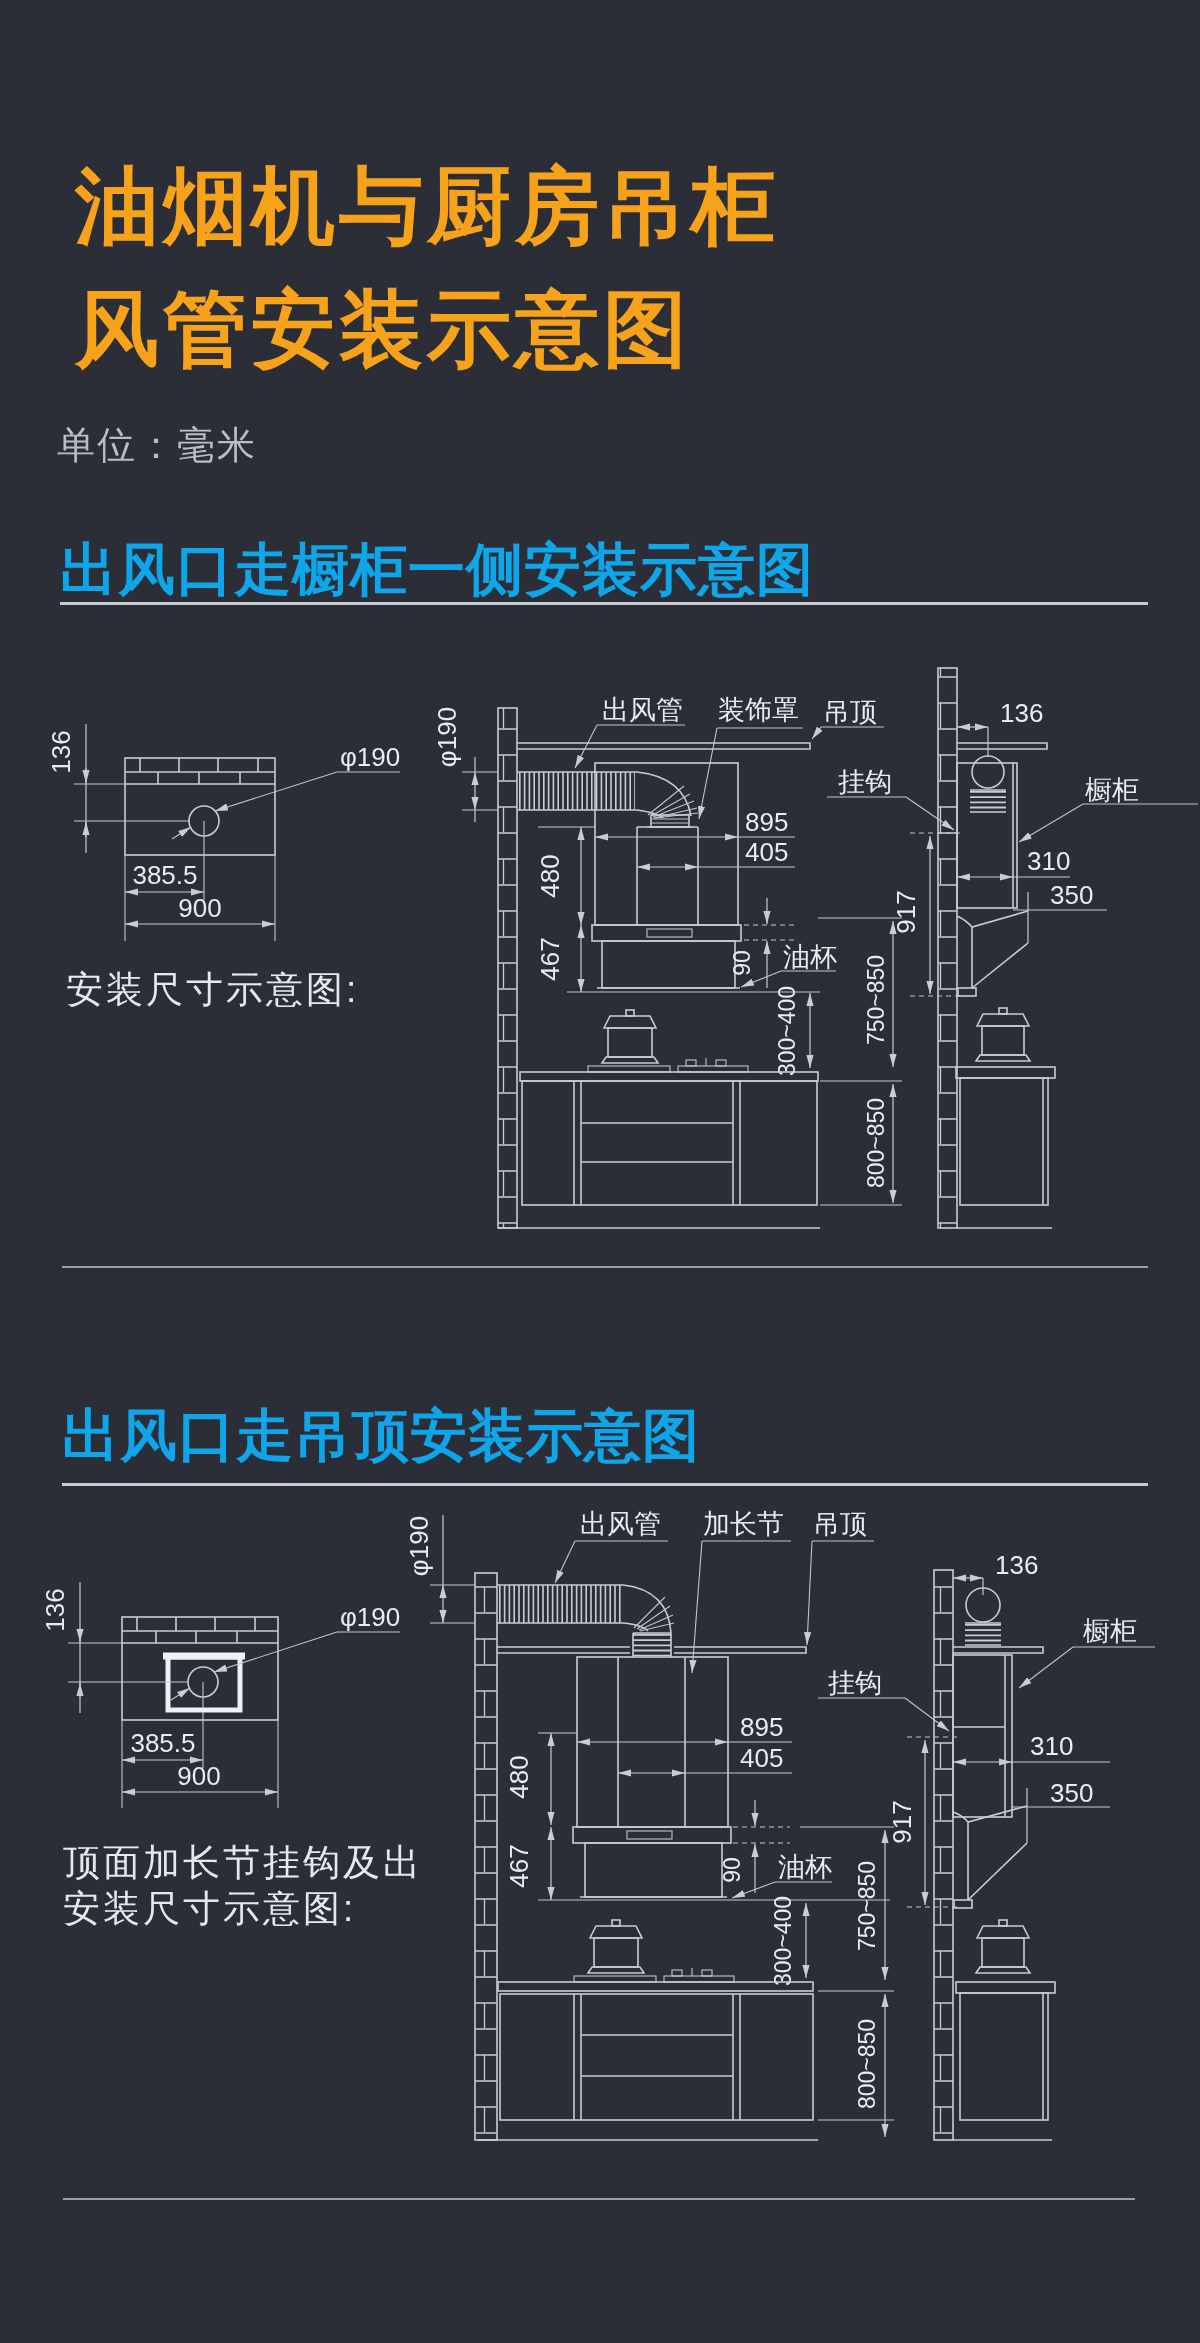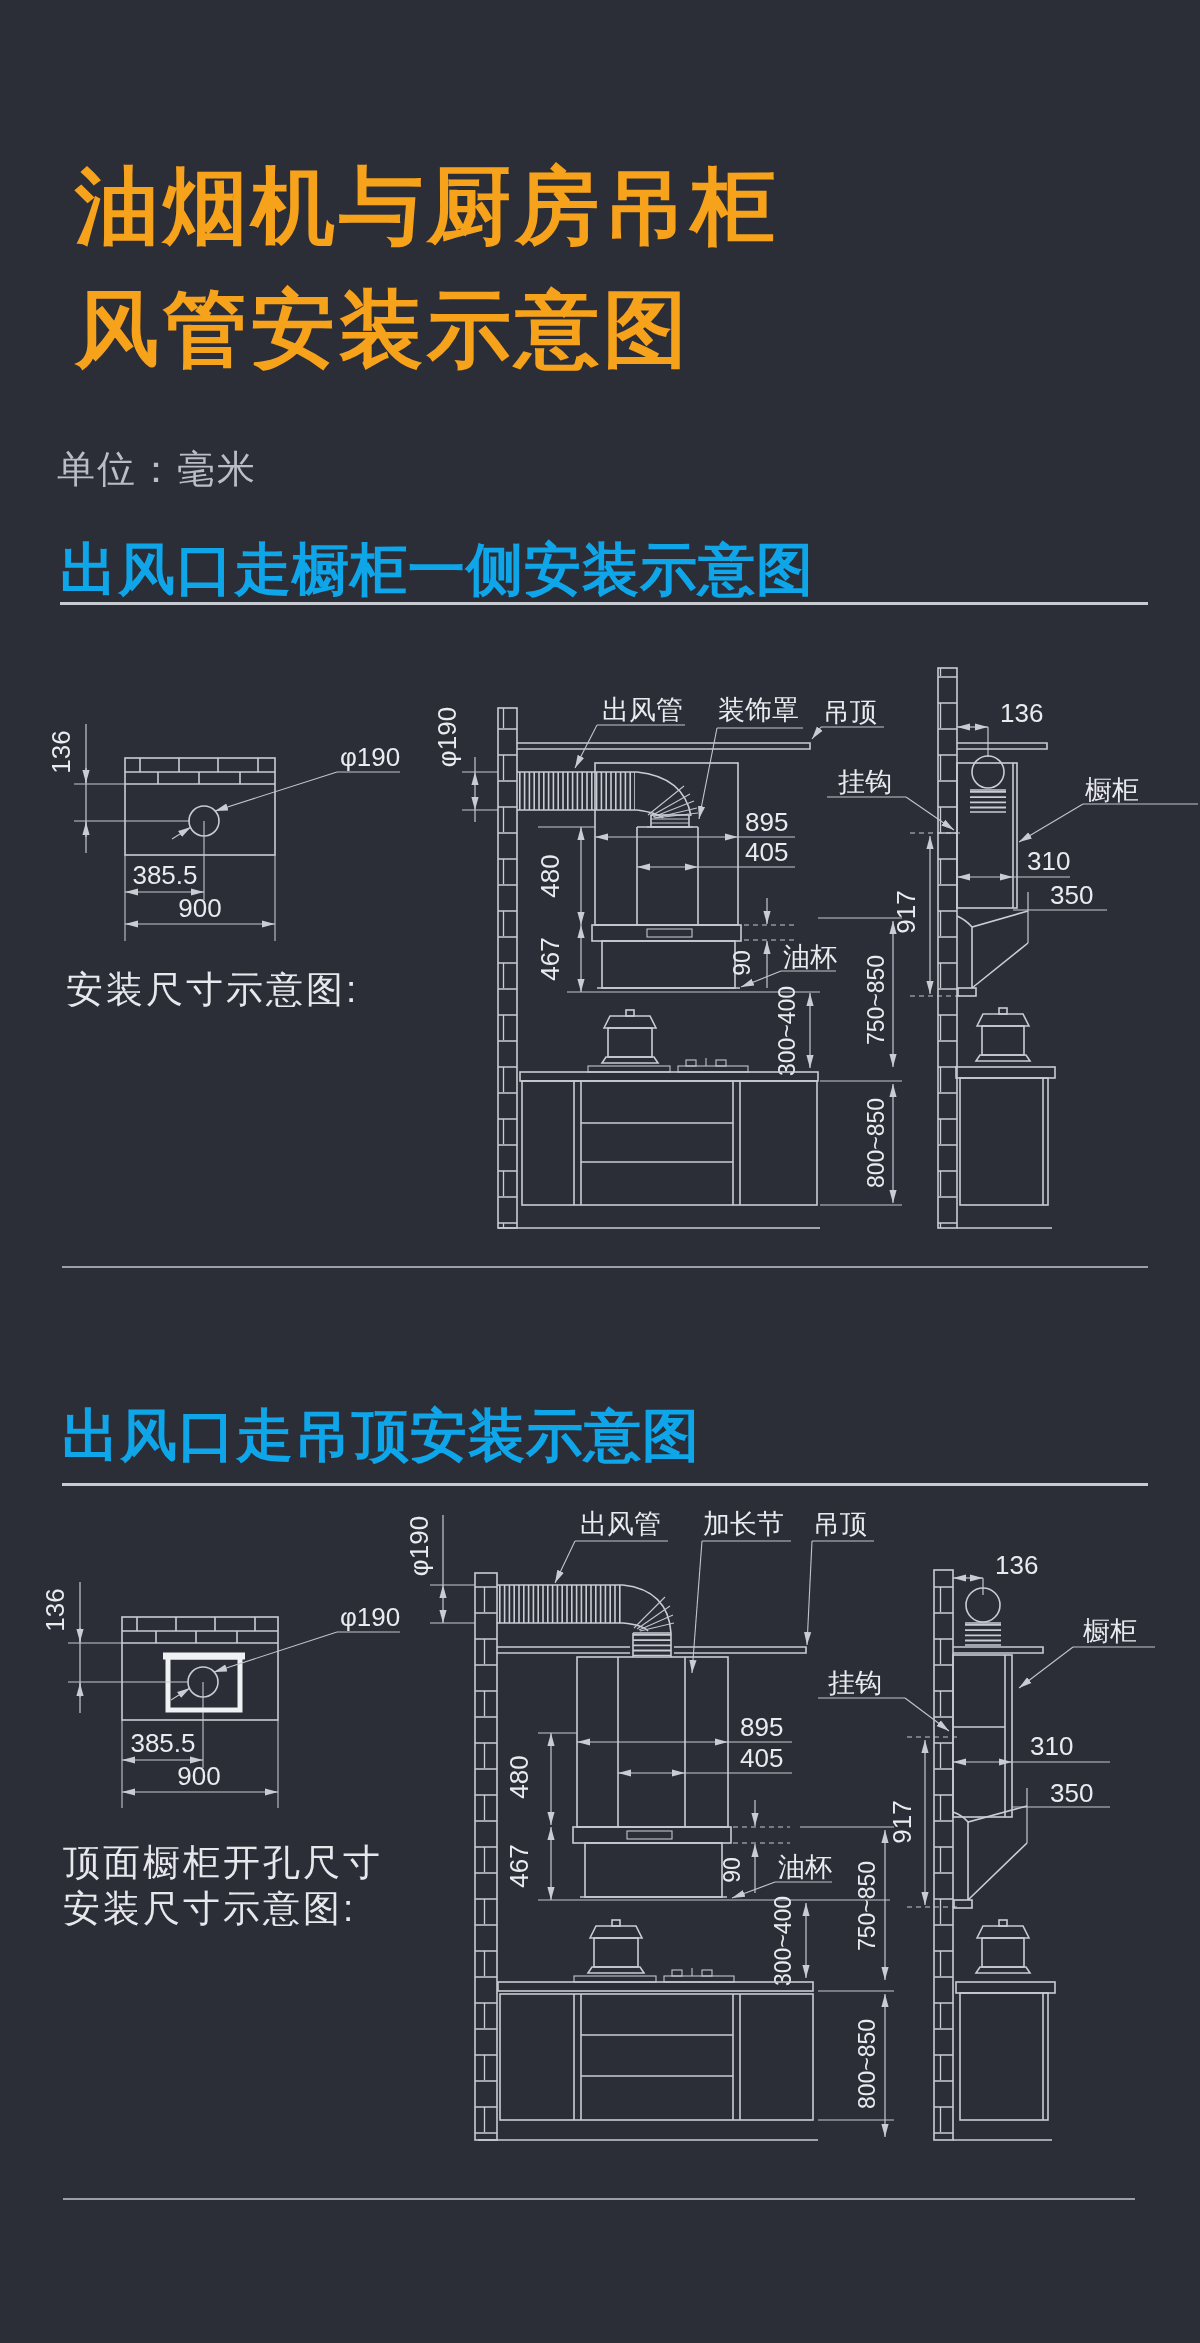--- a/index.html
+++ b/index.html
@@ -1,20 +1,20 @@
 <!DOCTYPE html>
 <html><head>
 <meta charset="utf-8">
 <style>
   html,body{margin:0;padding:0;}
   body{width:1200px;height:2343px;position:relative;background:#2B2D37;overflow:hidden;
        font-family:"Liberation Sans", sans-serif;}
   .abs{position:absolute;}
   .title{left:57px;color:#F7A21B;font-size:84px;font-weight:700;letter-spacing:4px;white-space:nowrap;margin-left:18px;}
-  .unit{left:57px;top:420px;color:#B9BDC6;font-size:38px;letter-spacing:2px;margin-top:24px;}
+  .unit{left:57px;top:420px;color:#B9BDC6;font-size:38px;letter-spacing:2px;}
   .heading{color:#0ea5e9;font-size:57px;font-weight:700;letter-spacing:1px;white-space:nowrap;}
   .rule{height:3px;background:#C8CBD2;}
   .sep{height:2px;background:#99A0AA;}
   .caption{color:#E6E8EC;font-size:37px;letter-spacing:3px;white-space:nowrap;}
   svg{position:absolute;overflow:visible;}
   svg text{fill:#E9EBEF;font-size:26px;font-family:"Liberation Sans", sans-serif;}
   .ln{stroke:#C9CCD3;stroke-width:1.6;fill:none;}
   .thin{stroke:#C2C5CC;stroke-width:1.1;fill:none;}
   .dim{stroke:#C6C9D0;stroke-width:1.2;fill:none;}
   .dash{stroke:#C6C9D0;stroke-width:1.2;fill:none;stroke-dasharray:5 4;}
@@ -32,21 +32,21 @@
 <div class="abs title" style="top:273px">风管安装示意图</div>
 <div class="abs unit">单位：毫米</div>
 
 <div class="abs heading" style="left:60px;top:532px">出风口走橱柜一侧安装示意图</div>
 <div class="abs rule" style="left:60px;top:602px;width:1088px"></div>
 <div class="abs caption" style="left:66px;top:965px">安装尺寸示意图:</div>
 <div class="abs sep" style="left:62px;top:1266px;width:1086px"></div>
 
 <div class="abs heading" style="left:62px;top:1398px">出风口走吊顶安装示意图</div>
 <div class="abs rule" style="left:62px;top:1483px;width:1086px"></div>
-<div class="abs caption" style="left:63px;top:1838px">顶面橱柜开孔尺寸</div>
+<div class="abs caption" style="left:63px;top:1838px">顶面加长节挂钩及出</div>
 <div class="abs caption" style="left:63px;top:1884px">安装尺寸示意图:</div>
 <div class="abs sep" style="left:63px;top:2198px;width:1072px"></div>
 
 <svg style="left:40px;top:640px" width="1160" height="630" viewBox="40 640 1160 630">
   <defs>
     <marker id="ah1" markerWidth="14" markerHeight="10" refX="13" refY="5" orient="auto-start-reverse" markerUnits="userSpaceOnUse">
       <path d="M13,5 L0,1.4 L0,8.6 Z" fill="#C9CCD3"></path>
     </marker>
     <pattern id="brick1" width="19" height="52" patternUnits="userSpaceOnUse">
       <path d="M0,1 H19 M0,27 H19 M9.5,27 V52" stroke="#C9CCD3" stroke-width="1.3" fill="none"></path>

